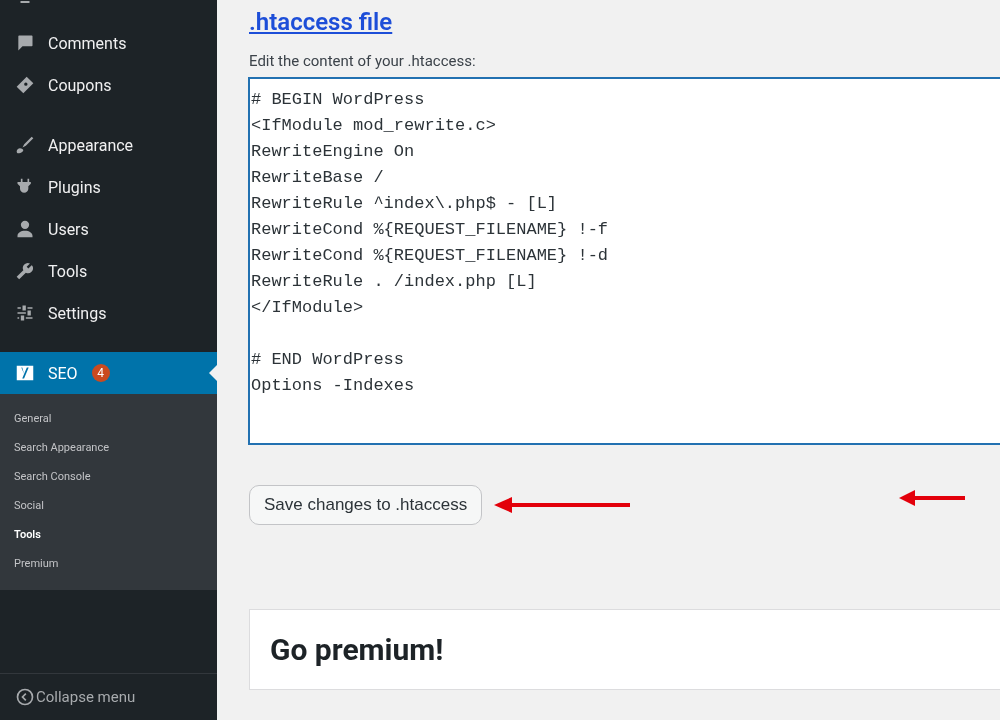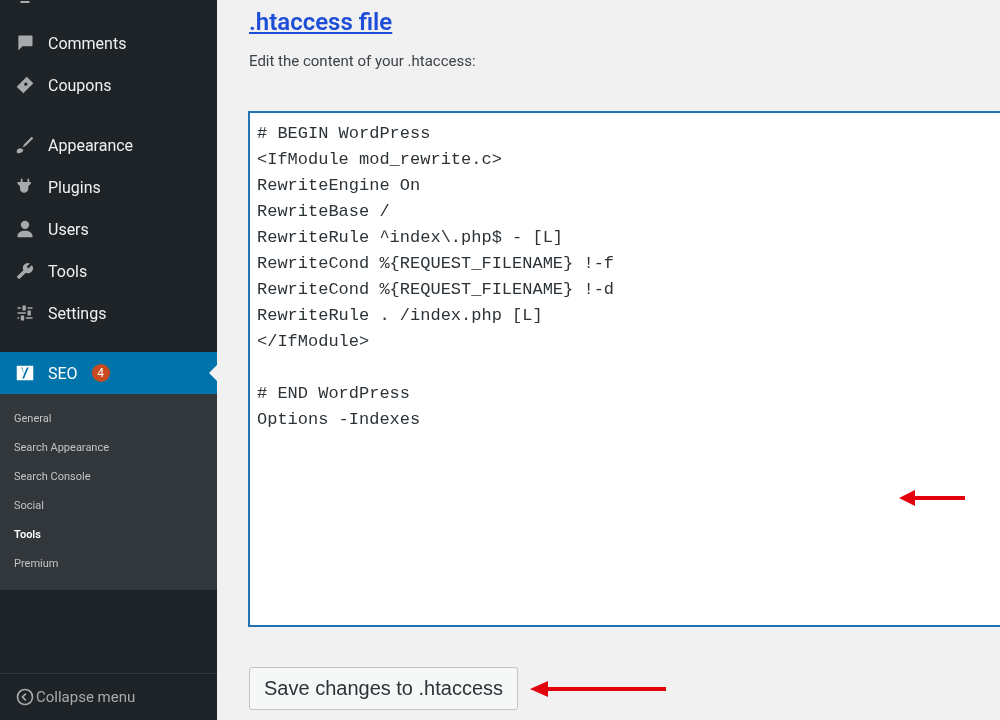--- a/index.html
+++ b/index.html
@@ -103,50 +103,49 @@
   .section-title {
     font-size: 24px;
     font-weight: 600;
     color: #1d4ed8;
     margin-bottom: 16px;
     text-decoration: underline;
   }
   .field-label {
     font-size: 15px;
     color: #3c434a;
-    margin-bottom: 24px;
+    margin-bottom: 8px;
   }
   .textarea {
     width: 752px;
-    height: 514px;
+    height: 366px;
     border: 1px solid #7e8993;
     background: #ffffff;
-    padding: 8px 7px;
+    padding: 8px 1px;
     font-family: Consolas, Menlo, "Courier New", monospace;
     font-size: 17px;
     line-height: 26px;
     color: #2c3338;
     outline: 2px solid #2271b1;
     outline-offset: -1px;
     resize: none;
     white-space: pre;
-    margin-top: 18px;
   }
   .action-row {
     display:flex;
     align-items:center;
     gap: 10px;
     margin-top: 38px;
   }
   .save-btn {
     background: #f6f7f7;
     border: 1px solid #c3c4c7;
-    border-radius: 3px;
+    border-radius: 10px;
     padding: 9px 14px;
-    font-size: 20px;
+    font-size: 17px;
     color: #2c3338;
     cursor: pointer;
     text-align: center;
   }
   .arrow-annotation { color: #e3000b; }
   .arrow-annotation svg { display:block; }
   .arrow-inline {
     position: absolute;
     left: 680px;
     top: 487px;

